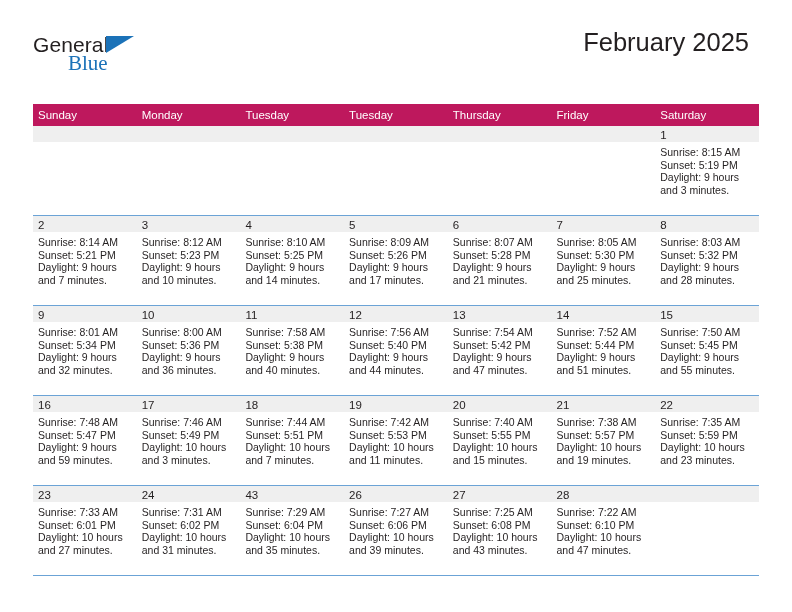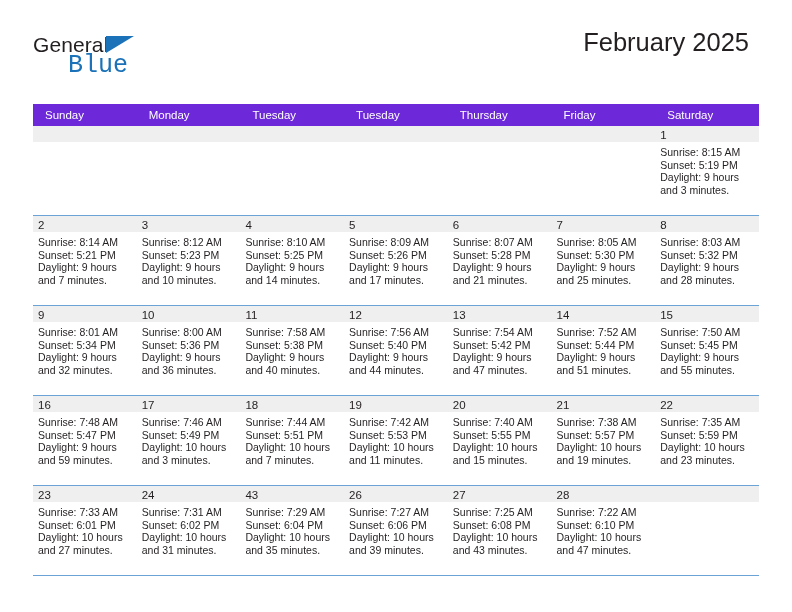--- a/index.html
+++ b/index.html
@@ -56,24 +56,24 @@
     top: 2px;
     width: 0;
     height: 0;
     border-left: 28px solid #1b72b8;
     border-bottom: 17px solid transparent;
   }
   .logo-blue {
     position: absolute;
     left: 35px;
     top: 19px;
-    font-size: 25px;
+    font-size: 21px;
     color: #1b72b8;
     line-height: 1;
-    font-family: Liberation Mono, monospace;
+    font-family: Liberation Serif, serif;
   }
 
   .title-wrap {
     position: absolute;
     right: 10px;
     top: 0;
     text-align: right;
   }
   .cal-title {
     font-size: 25.5px;
@@ -93,26 +93,26 @@
   .calendar {
     position: absolute;
     left: 33px;
     top: 104px;
     width: 726px;
     border-collapse: collapse;
     table-layout: fixed;
   }
 
   .calendar th {
-    background: #6d28d9;
+    background: #be185d;
     color: #ffffff;
     font-weight: normal;
     font-size: 11.5px;
     text-align: left;
-    padding: 5px 0 5px 12px;
+    padding: 5px 0 5px 5px;
     height: 12px;
     border: none;
   }
 
   .calendar td {
     vertical-align: top;
     padding: 0;
     border: none;
     border-bottom: 1px solid #3b7dbf;
     height: 89px;

